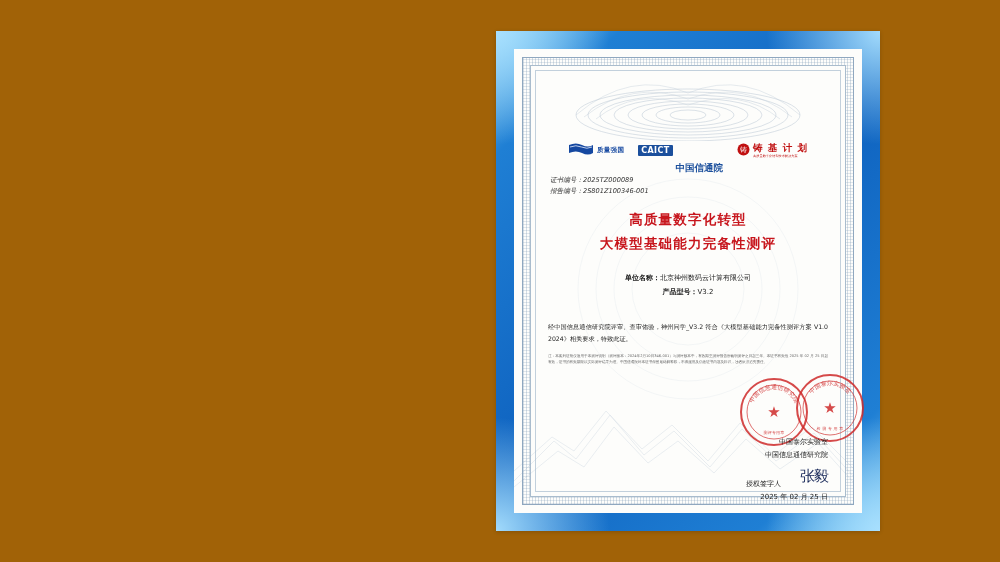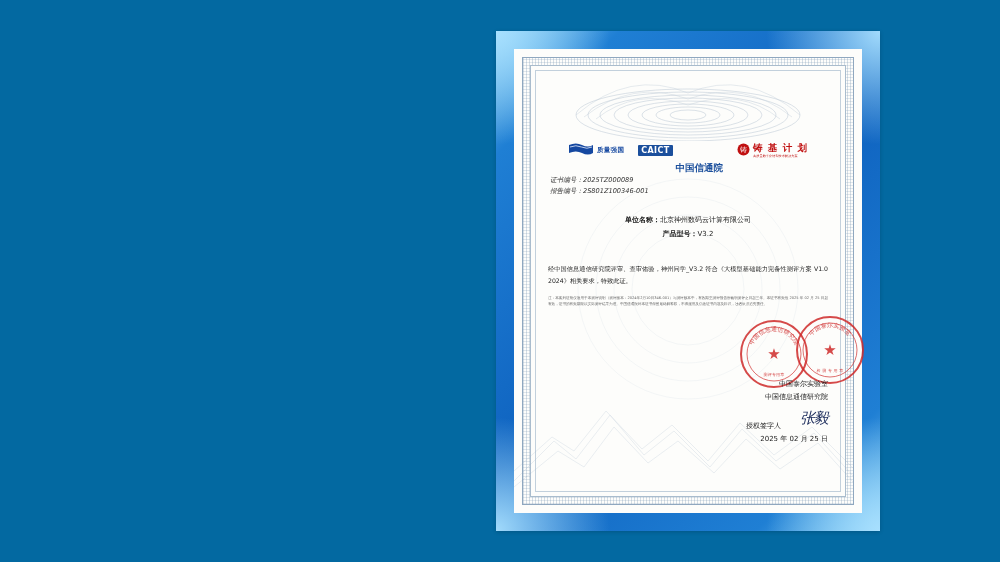--- a/index.html
+++ b/index.html
@@ -10,21 +10,21 @@
   body {
     width: 1000px;
     height: 562px;
     font-family: "DejaVu Sans", "Liberation Sans", sans-serif;
     overflow: hidden;
   }
   .stage {
     position: relative;
     width: 1000px;
     height: 562px;
-    background: #0369a1;
+    background: #a16207;
   }
 
   
   .cert-outer {
     position: absolute;
     left: 496px;
     top: 31px;
     width: 384px;
     height: 500px;
     background:
@@ -263,21 +263,20 @@
     position: absolute;
     right: 4px;
     top: 64px;
     text-align: right;
     font-size: 7px;
     line-height: 1.9;
     color: #222;
   }
   .sign-script {
     font-family: "DejaVu Serif", "Liberation Serif", serif;
-    font-style: italic;
     font-size: 15px;
     color: #1a2a5a;
     letter-spacing: -1px;
   }
   .sign-row {
     display: flex;
     align-items: flex-end;
     justify-content: flex-end;
     gap: 19px;
   }
@@ -361,20 +360,24 @@
 
         <div class="numbers">
           <div>
             <span>证书编号：</span><span>2025TZ000089</span>
           </div>
           <div>
             <span>报告编号：</span><span>2S801Z100346-001</span>
           </div>
         </div>
 
+        <div class="titles">
+          <div class="title-main">高质量数字化转型</div>
+          <div class="title-sub">大模型基础能力完备性测评</div>
+        </div>
 
         <div class="fields">
           <div>
             <span class="field-label">单位名称：</span><span>北京神州数码云计算有限公司</span>
           </div>
           <div>
             <span class="field-label">产品型号：</span><span>V3.2</span>
           </div>
         </div>
 

